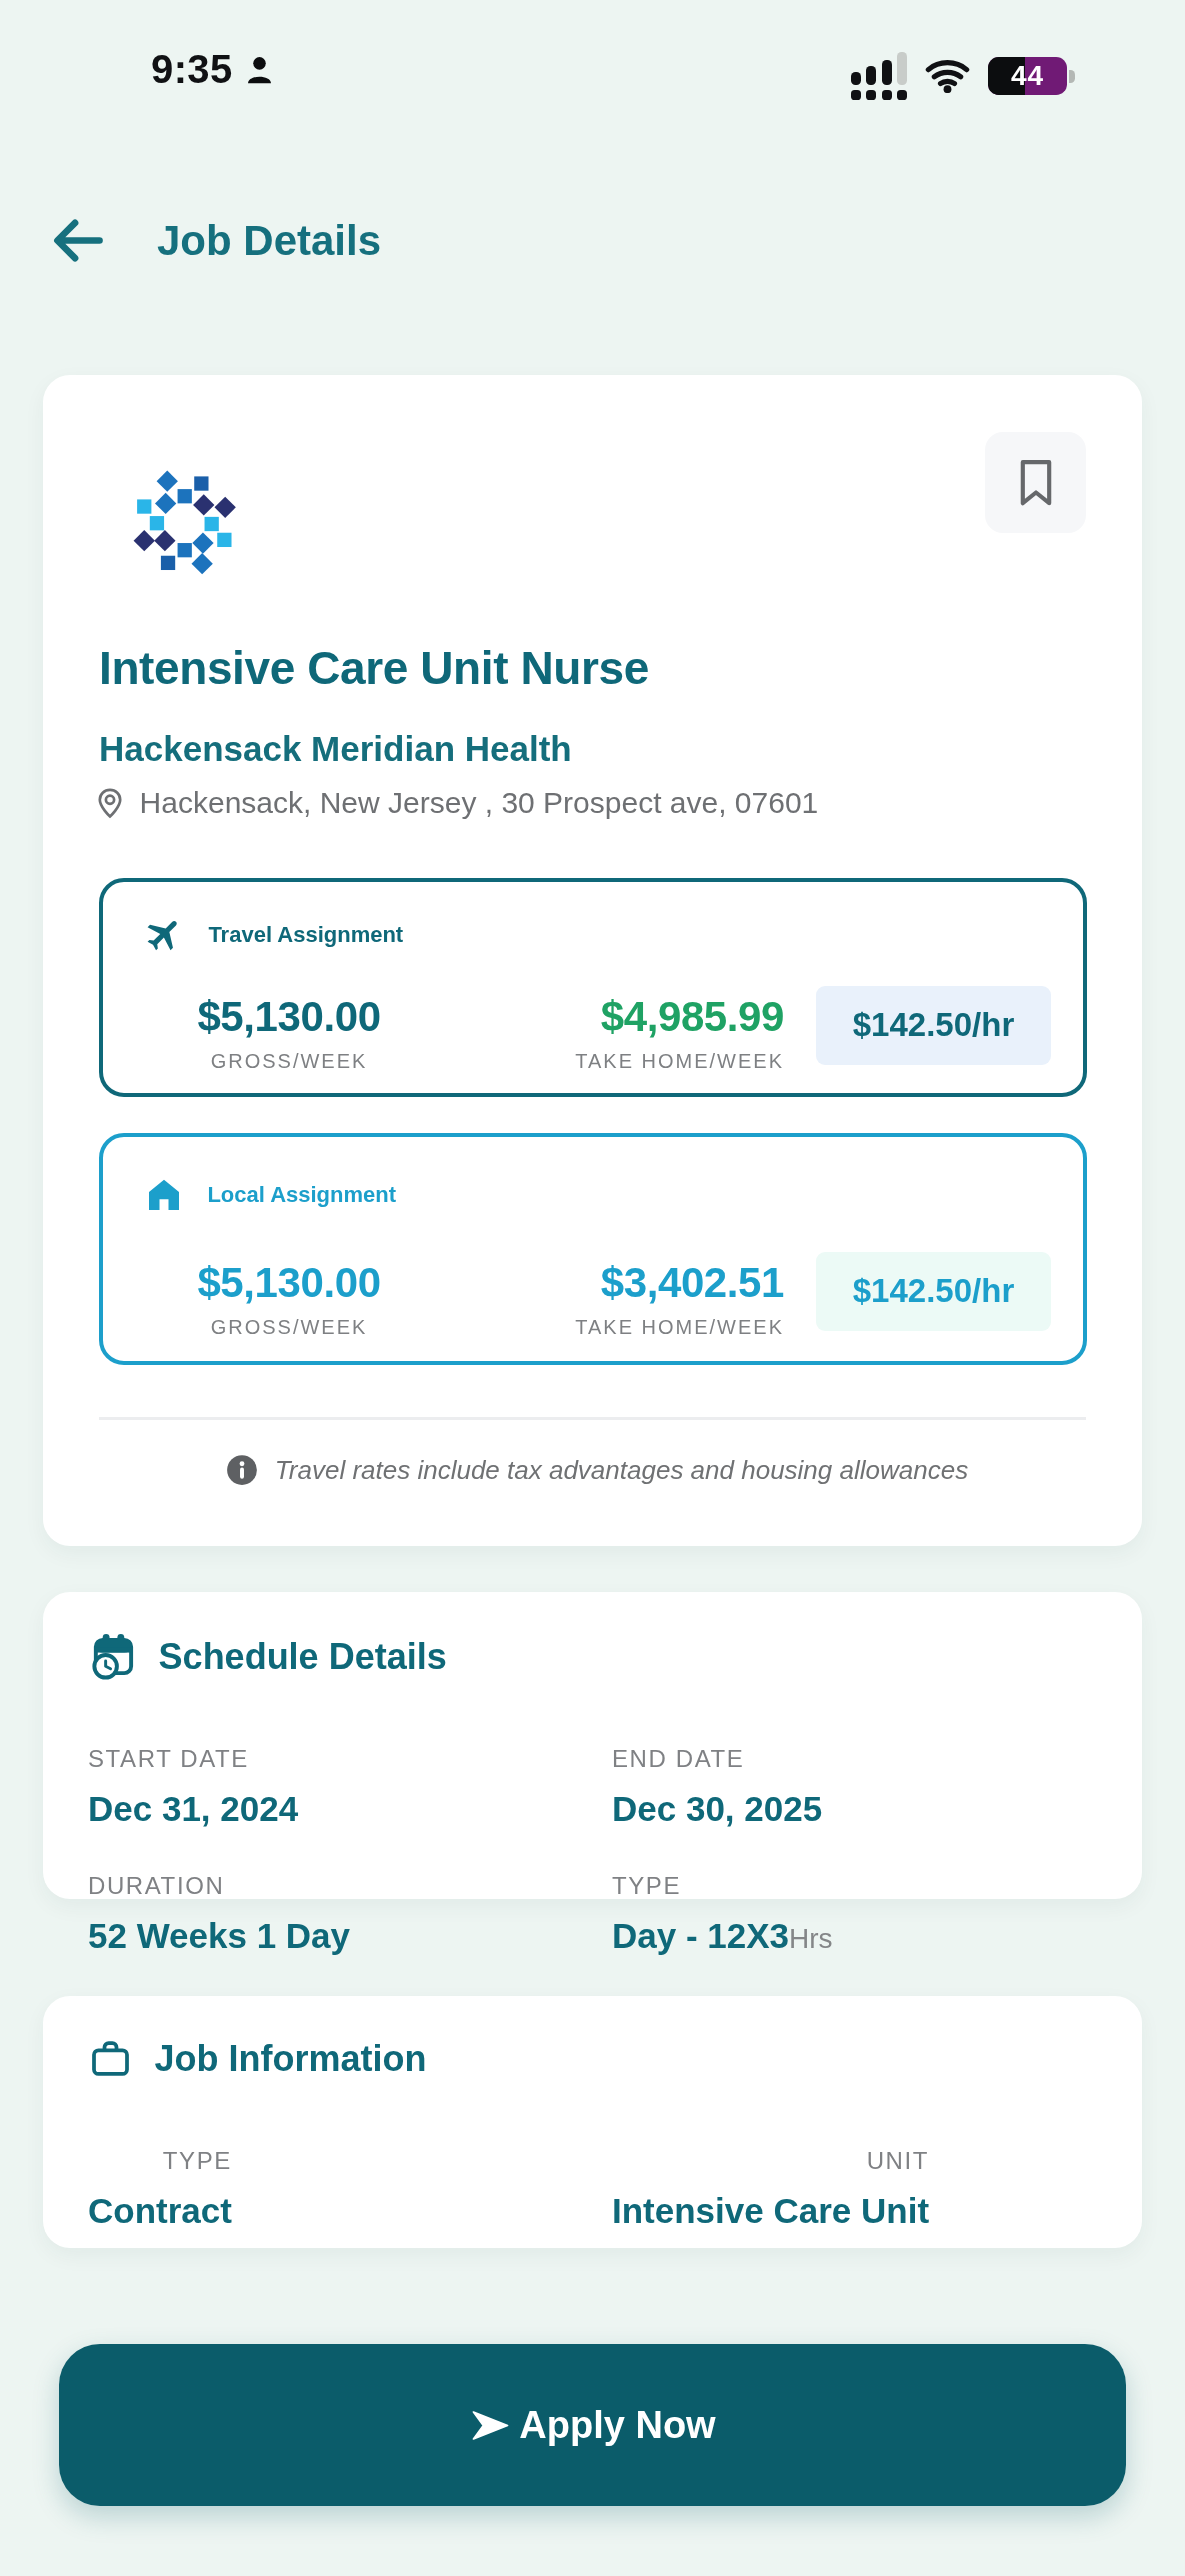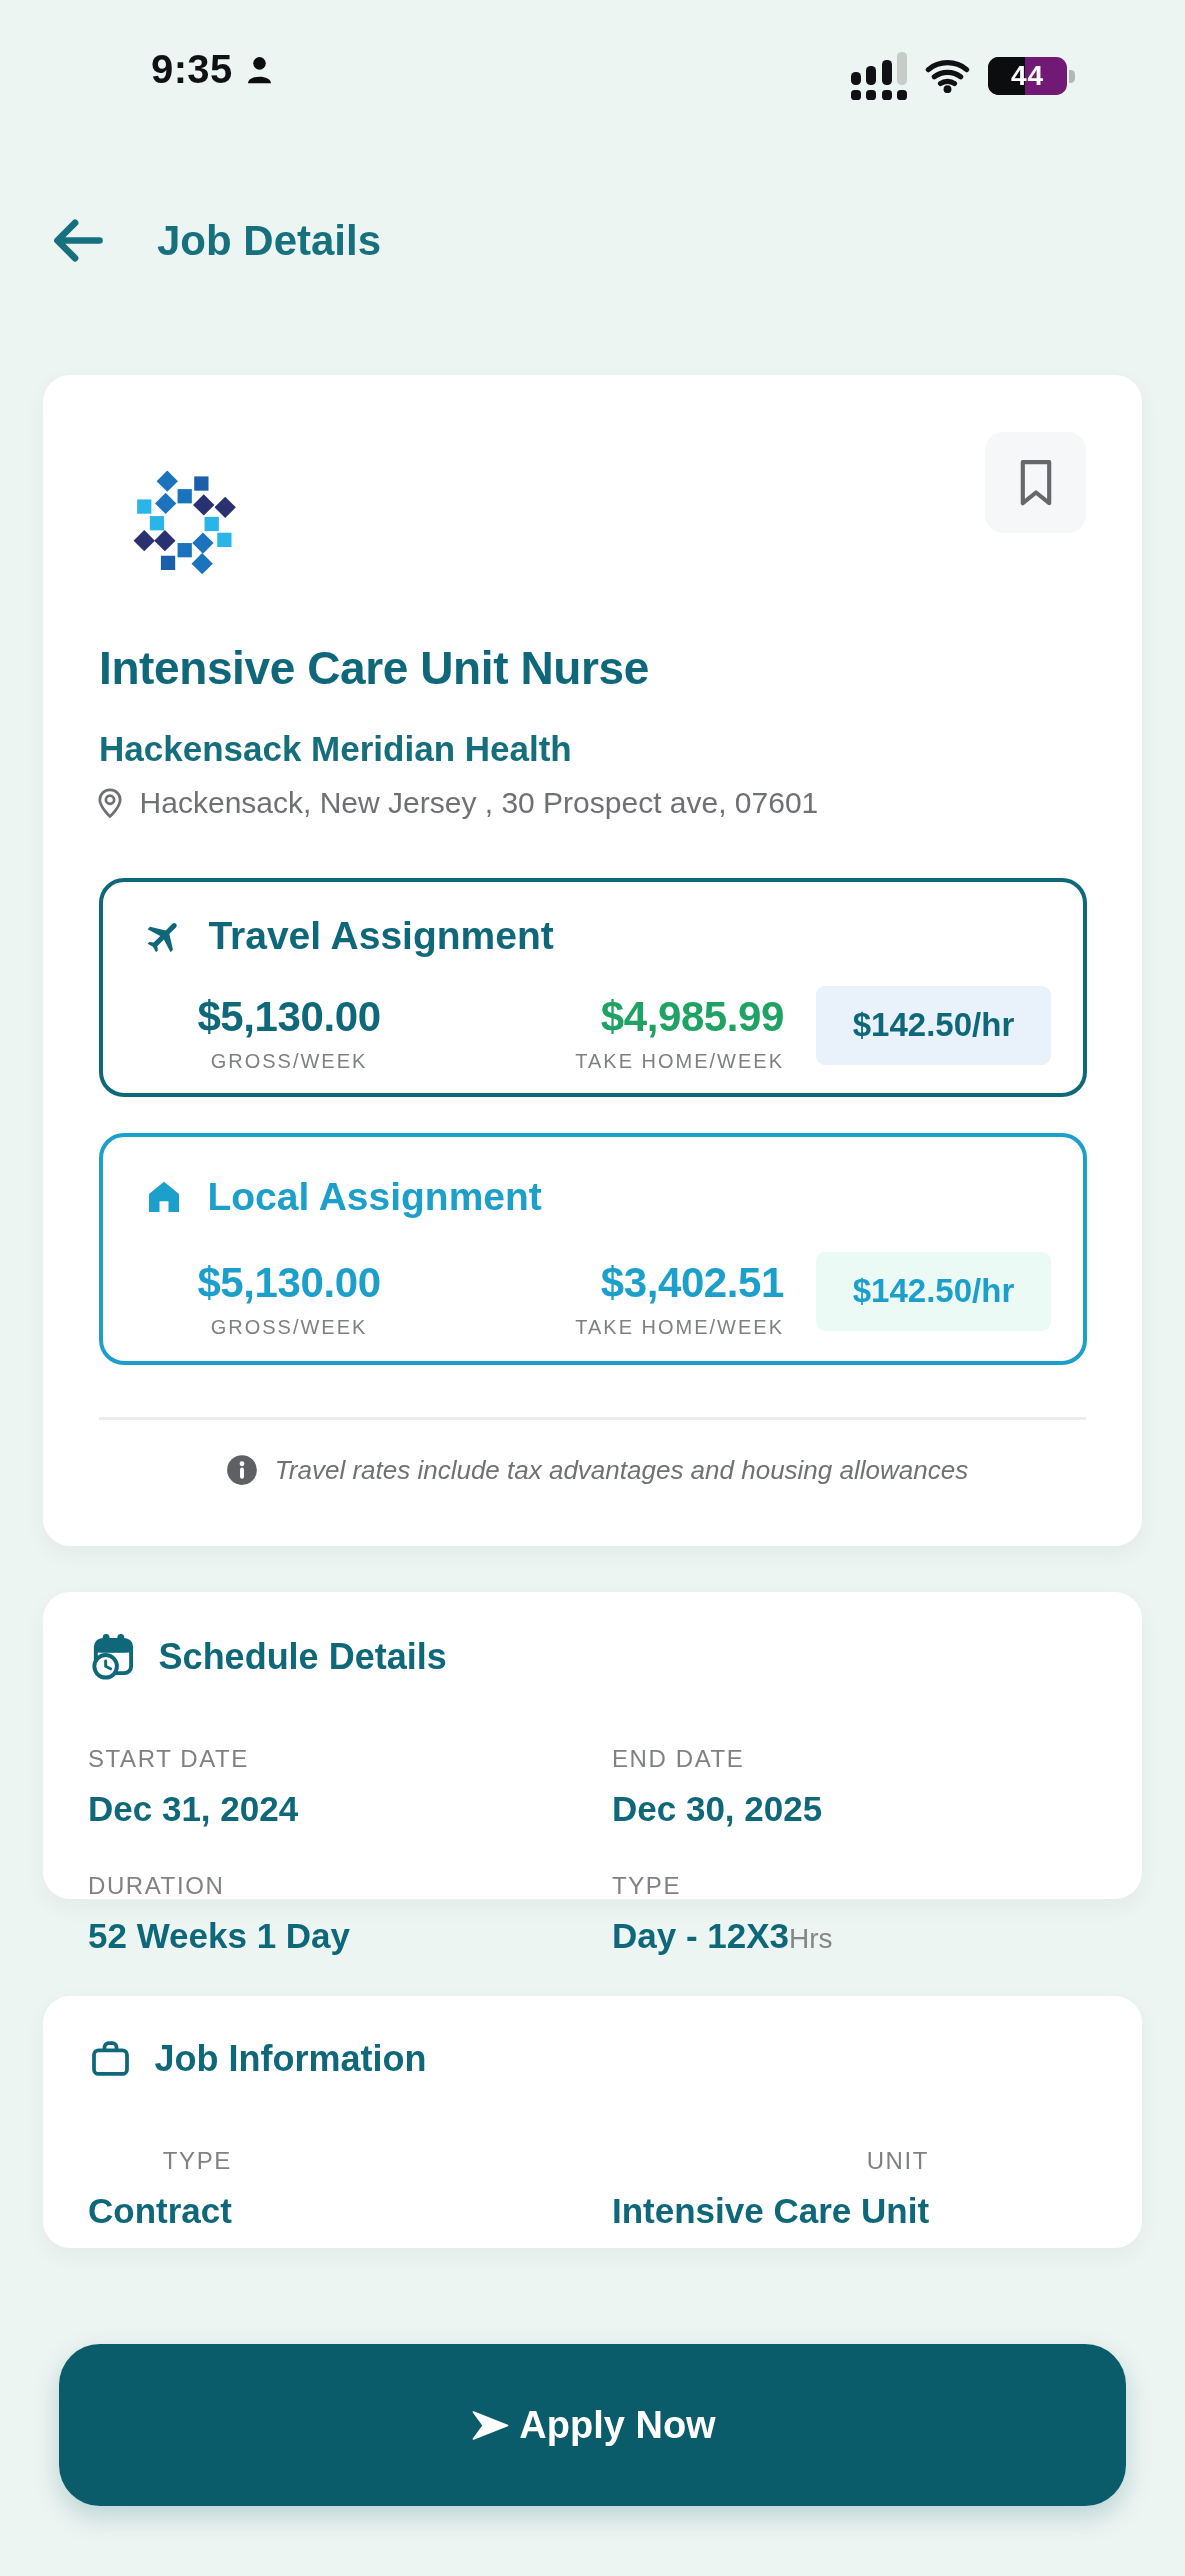--- a/index.html
+++ b/index.html
@@ -40,21 +40,21 @@
                   background:#F6F7F9; border-radius:18px; display:flex; align-items:center; justify-content:center; }
   .job-title { position:absolute; left:56px; top:266px; font-size:46px; font-weight:700; color:#0F6879; letter-spacing:-0.4px; }
   .company   { position:absolute; left:56px; top:354px; font-size:35px; font-weight:700; color:#156E7C; }
   .location-row { position:absolute; left:50px; top:411px; display:flex; align-items:center; gap:12.6px;
                   font-size:30px; color:#6E7073; }
 
   .assignment { position:absolute; left:56px; width:988px; background:#fff; border-style:solid; border-width:4.5px; border-radius:25px; }
   .assignment.travel { top:503px; height:219px; border-color:#0F6879; cursor:pointer; }
   .assignment.local  { top:758px; height:232px; border-color:#1C9FCB; cursor:pointer; }
   .as-head { position:absolute; left:41px; top:32px; display:flex; align-items:center; gap:23.4px;
-             font-size:39px; font-weight:700; }
+             font-size:22px; font-weight:700; }
   .travel .as-head { color:#0F6879; }
   .local  .as-head { color:#1C9FCB; top:38px; }
   .as-row { position:absolute; left:38px; right:32px; top:95px; display:flex; align-items:center; }
   .local .as-row { top:106px; }
   .as-col { display:flex; flex-direction:column; align-items:center;margin-top:16px; }
   .as-col.c1 { width:296px; }
   .as-col.c2 { width:331px; margin-left:16px;align-items:flex-end; }
   .money { font-size:42px; font-weight:700; letter-spacing:-0.4px; }
   .travel .money.gross { color:#0F6879; }
   .travel .money.take  { color:#1FA264; }

